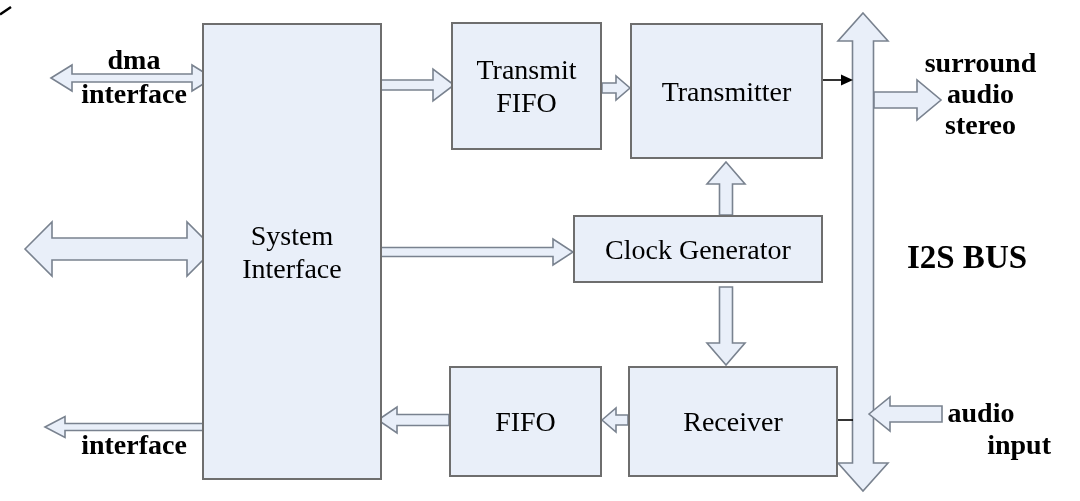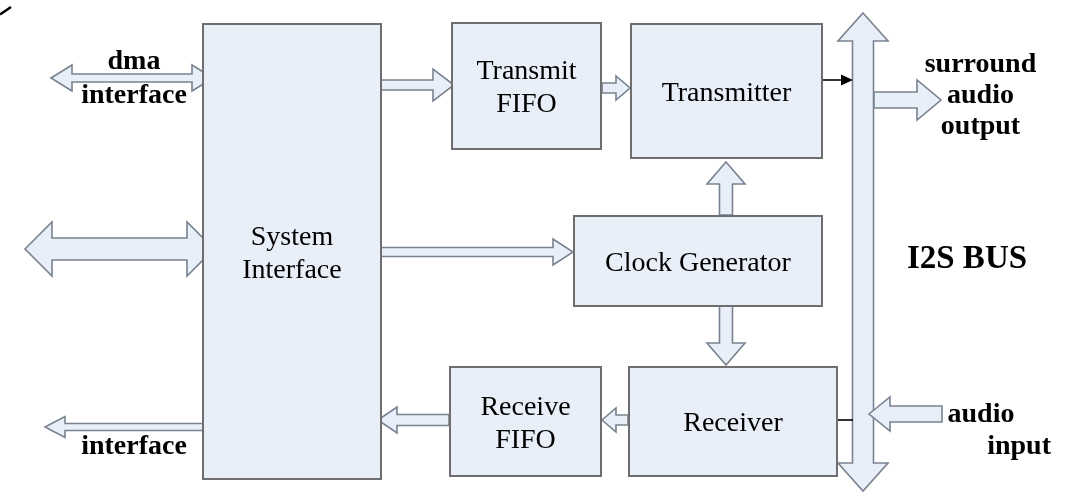--- a/index.html
+++ b/index.html
@@ -103,41 +103,40 @@
 
   <div class="block" style="left:451px; top:22px; width:151px; height:128px;justify-content:center;">
     <span>Transmit</span>
     <span>FIFO</span>
   </div>
 
   <div class="block" style="left:630px; top:23px; width:193px; height:136px;">
     <span>Transmitter</span>
   </div>
 
-  <div class="block" style="left:573px; top:215px; width:250px; height:92px;">
+  <div class="block" style="left:573px; top:215px; width:250px; height:68px;">
     <span>Clock Generator</span>
   </div>
 
   <div class="block" style="left:449px; top:366px; width:153px; height:111px;">
-    <span>Receive</span>
     <span>FIFO</span>
   </div>
 
   <div class="block" style="left:628px; top:366px; width:210px; height:111px;">
     <span>Receiver</span>
   </div>
 
   <div class="lbl" style="left:54px; top:45px; width:160px;">dma</div>
   <div class="lbl" style="left:54px; top:79px; width:160px;">interface</div>
 
 
   <div class="lbl" style="left:54px; top:430px; width:160px;">interface</div>
 
   <div class="lbl" style="left:908px; top:48px; width:145px;">surround</div>
   <div class="lbl" style="left:908px; top:79px; width:145px;">audio</div>
-  <div class="lbl" style="left:908px; top:110px; width:145px;">output</div>
+  <div class="lbl" style="left:908px; top:110px; width:145px;">stereo</div>
 
   <div class="lbl big" style="left:887px; top:242px; width:160px;">I2S BUS</div>
 
   <div class="lbl" style="left:911px; top:398px; width:140px;">audio</div>
   <div class="lbl" style="left:911px; top:430px; width:140px;text-align:right;">input</div>
 
 </div>
 
 </body></html>

